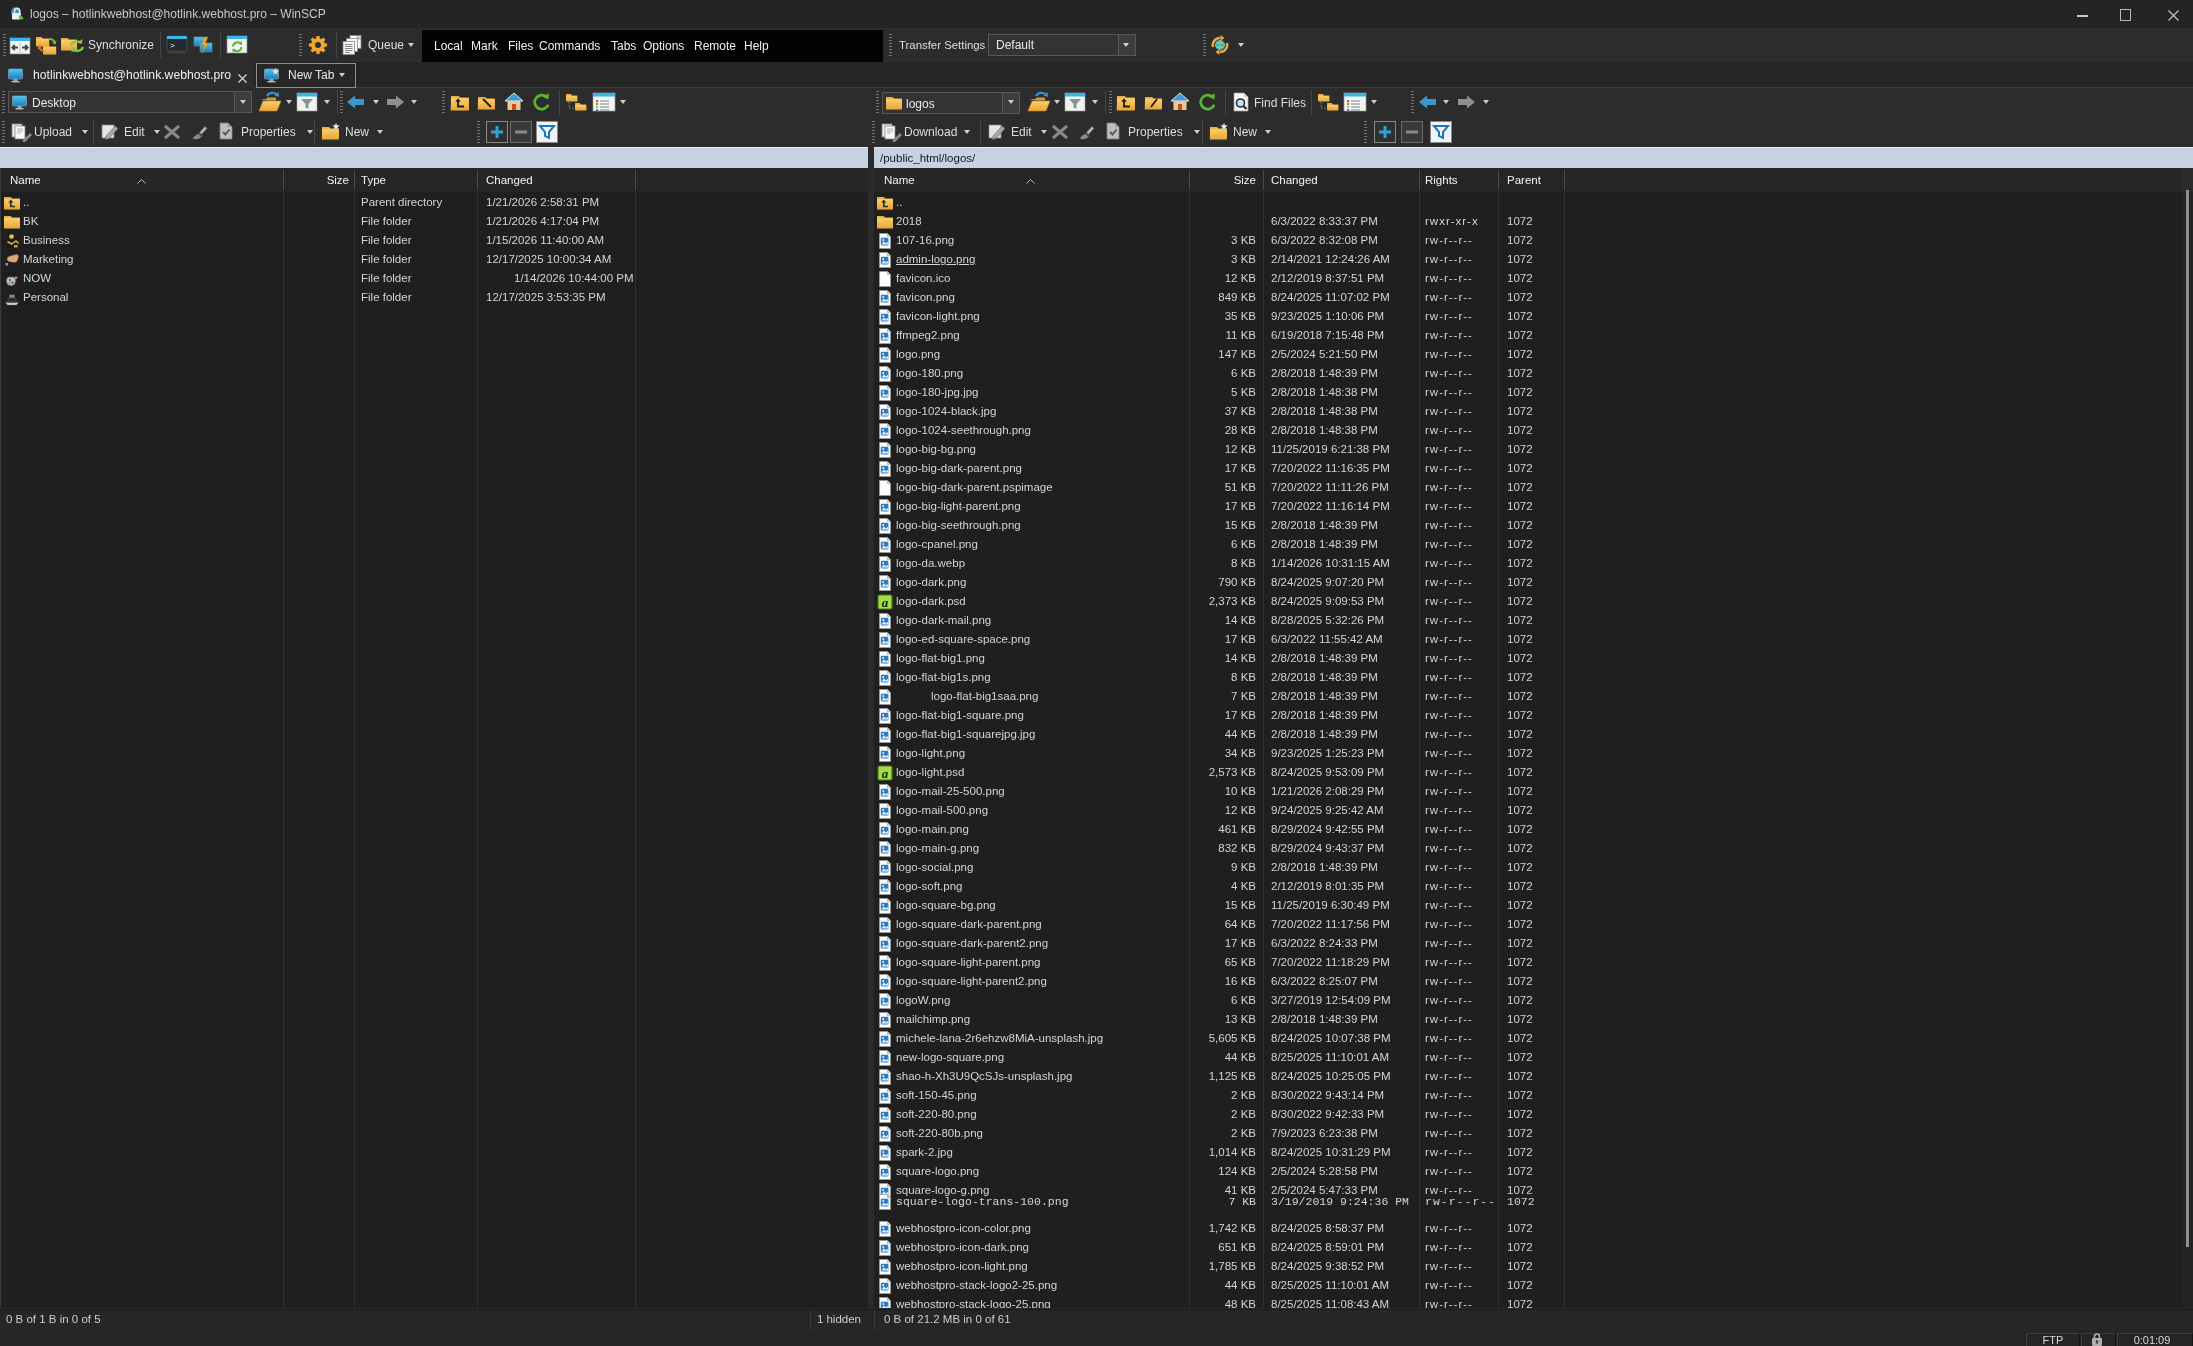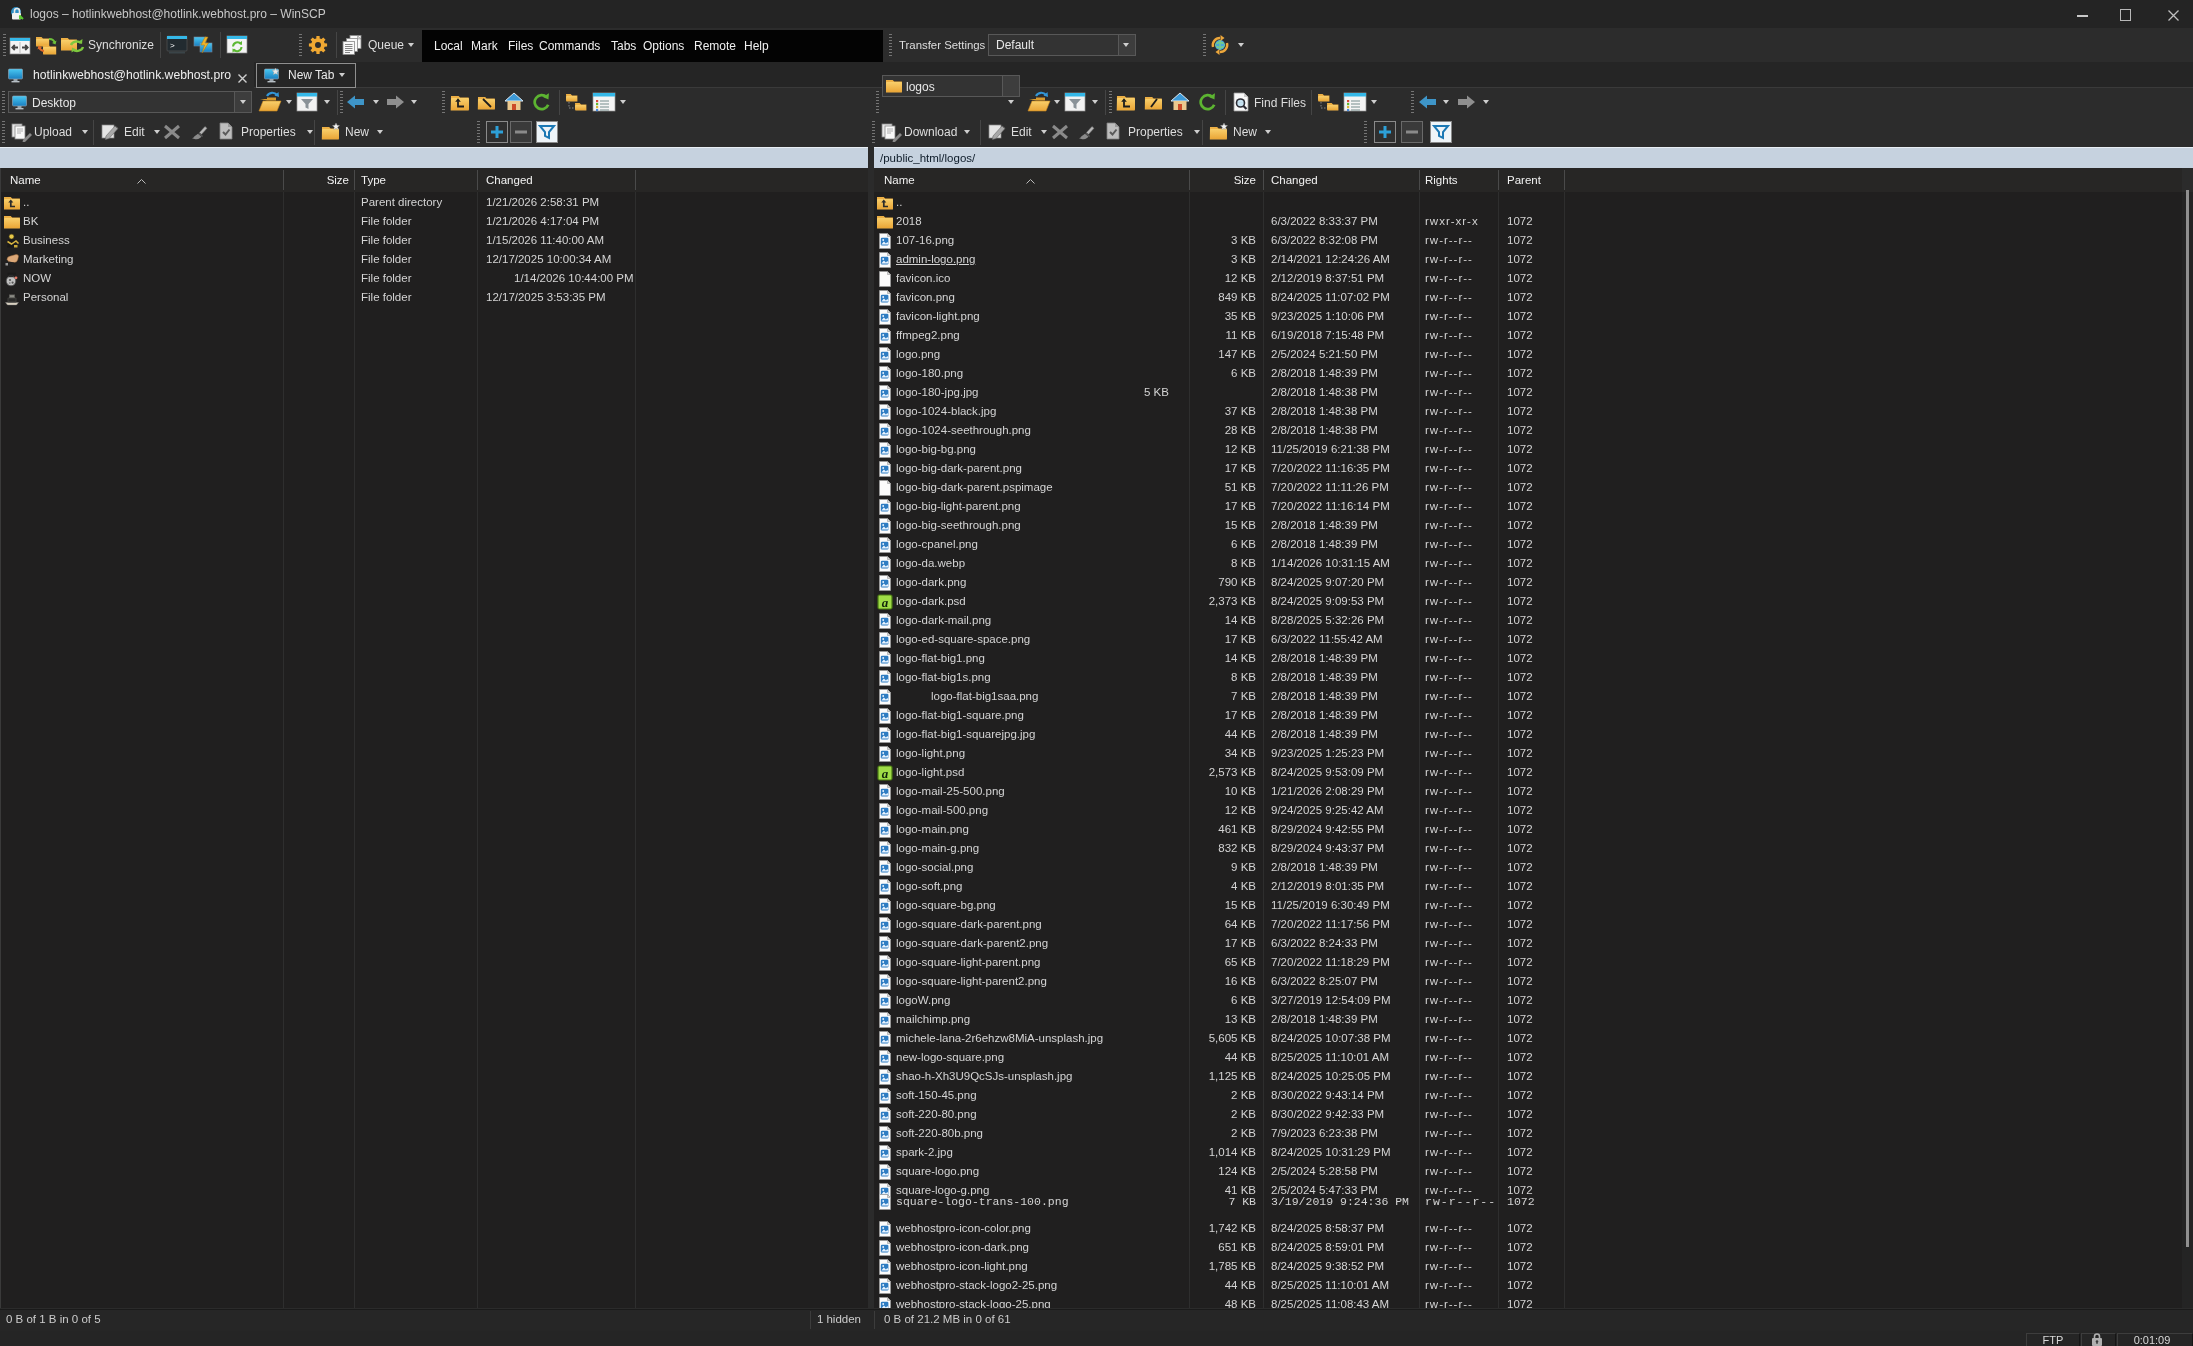--- a/index.html
+++ b/index.html
@@ -341,21 +341,21 @@
         <path d="M8 9 h9" stroke="#9aa" stroke-width="1.4"></path>
         <rect x="4" y="11" width="2.2" height="2.2" fill="#62b830"></rect>
         <path d="M8 12 h9" stroke="#9aa" stroke-width="1.4"></path>
         <rect x="4" y="14" width="2.2" height="2.2" fill="#d8b83a"></rect>
         <path d="M8 15 h9" stroke="#9aa" stroke-width="1.4"></path>
         <rect x="4" y="17" width="2.2" height="2.2" fill="#4a8ad8"></rect>
         <path d="M8 18 h9" stroke="#9aa" stroke-width="1.4"></path>
       </svg></div>
 <div class="abs tri" style="left:620px;top:100px;"></div>
 <div class="abs grip" style="left:876px;top:91px;height:23px;"></div>
-<div class="combo" style="left:882px;top:75px;width:138px;">
+<div class="combo" style="left:882px;top:92px;width:138px;">
       <span class="abs" style="left:3px;top:2px;"><svg width="16" height="16" viewBox="0 0 16 16" style="">
           <defs>
             <linearGradient id="gf" x1="0" y1="0" x2="0" y2="1">
               <stop offset="0" stop-color="#f9cf6b"></stop>
               <stop offset="1" stop-color="#eaa637"></stop>
             </linearGradient>
             <linearGradient id="gm" x1="0" y1="0" x2="0" y2="1">
               <stop offset="0" stop-color="#49c8f2"></stop>
               <stop offset="1" stop-color="#1a7fc0"></stop>
             </linearGradient>
@@ -903,21 +903,21 @@
       </div>
 <div class="row" style="top:191px;">
         <span class="icw" style="left:3px;"><svg width="16" height="16" viewBox="0 0 16 16" style="">
             <path d="M2.5 0.5 h8 l3 3 v12 h-11 z" fill="#fbfbfb" stroke="#9a9a9a" stroke-width="0.8"></path>
             <path d="M10.5 0.5 l3 3 h-3 z" fill="#d8d8d8" stroke="#9a9a9a" stroke-width="0.6"></path>
             <rect x="3.8" y="4.8" width="7.6" height="7.6" rx="1.2" fill="#2e7cc2"></rect>
             <circle cx="6.2" cy="7" r="0.95" fill="#e8f4ff"></circle>
             <path d="M4.3 11.6 l2.6-3 2 2 1.4-1.6 1 1.2 v1.4 z" fill="#e8f4ff"></path>
           </svg></span>
         <span class="cell" style="left:22px;width:290px;">logo-180-jpg.jpg</span>
-        <span class="cell" style="left:270px;width:127px;text-align:left;">5 KB</span>
+        <span class="cell" style="left:255px;width:127px;text-align:right;">5 KB</span>
         <span class="cell" style="left:397px;width:150px;">2/8/2018 1:48:38 PM</span>
         <span class="cell" style="left:551px;width:76px;letter-spacing:1px;">rw-r--r--</span>
         <span class="cell" style="left:633px;width:60px;">1072</span>
       </div>
 <div class="row" style="top:210px;">
         <span class="icw" style="left:3px;"><svg width="16" height="16" viewBox="0 0 16 16" style="">
             <path d="M2.5 0.5 h8 l3 3 v12 h-11 z" fill="#fbfbfb" stroke="#9a9a9a" stroke-width="0.8"></path>
             <path d="M10.5 0.5 l3 3 h-3 z" fill="#d8d8d8" stroke="#9a9a9a" stroke-width="0.6"></path>
             <rect x="3.8" y="4.8" width="7.6" height="7.6" rx="1.2" fill="#2e7cc2"></rect>
             <circle cx="6.2" cy="7" r="0.95" fill="#e8f4ff"></circle>

